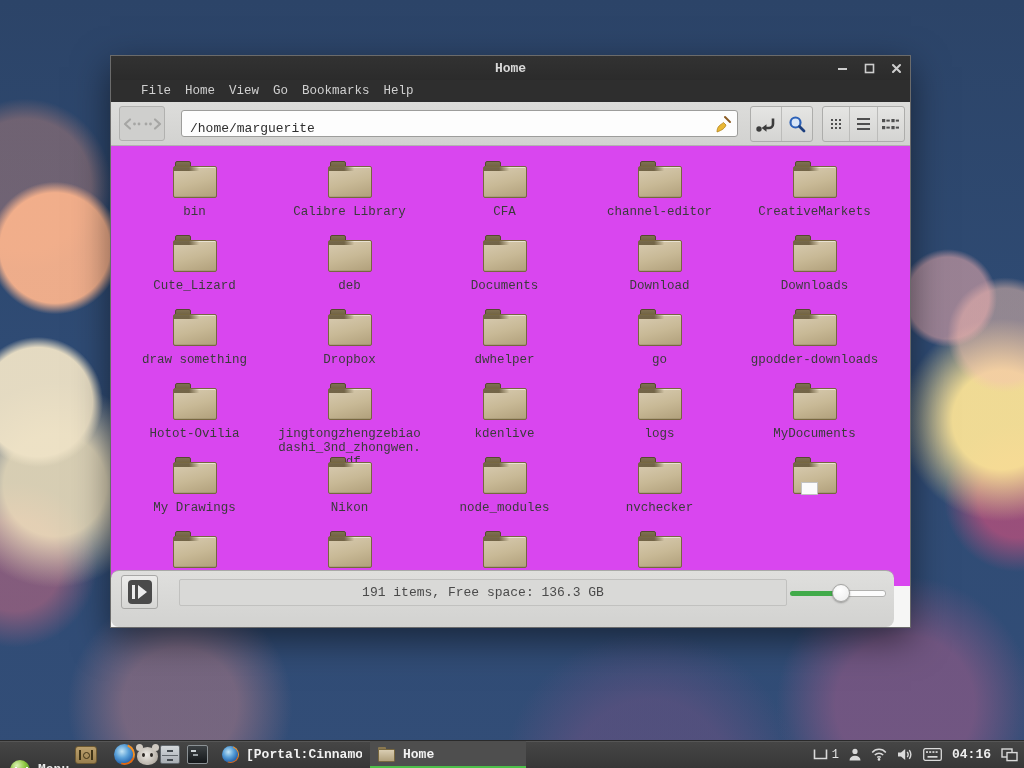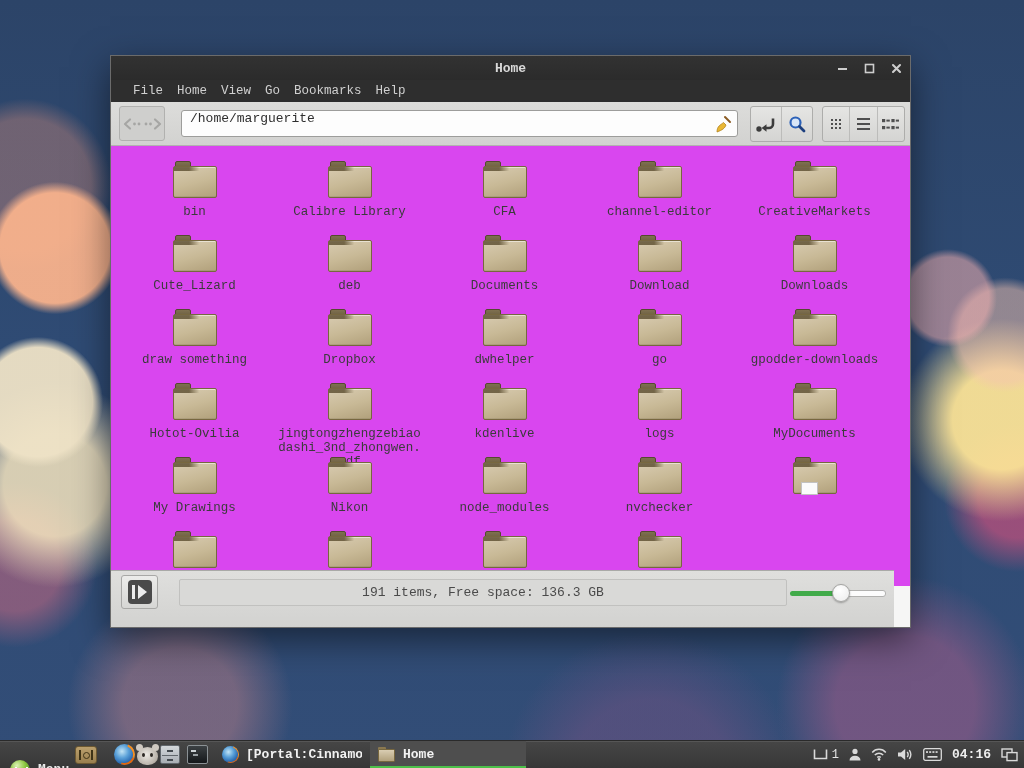--- a/index.html
+++ b/index.html
@@ -25,30 +25,30 @@
   
   #window{position:absolute;left:110px;top:55px;width:801px;height:573px;box-sizing:border-box;
     border:1px solid #6b6b6b;background:#f6f6f5;box-shadow:0 12px 34px rgba(0,0,0,.5);}
   .titlebar{position:absolute;left:0;top:0;right:0;height:24px;background:linear-gradient(#323232,#2b2b2b);
     display:flex;align-items:center;justify-content:center;}
   .title{font-weight:bold;font-size:13px;color:#d9d9d9;}
   .controls{position:absolute;right:7px;top:0;height:24px;display:flex;align-items:center;gap:13px;}
   .ctrl{width:14px;height:14px;display:flex;align-items:center;justify-content:center;cursor:pointer;}
 
   .menubar{position:absolute;left:0;top:24px;right:0;height:22px;background:#2e2e2e;
-    display:flex;align-items:center;padding-left:15px;}
+    display:flex;align-items:center;padding-left:23px;}
   .menu-item{color:#d0d0d0;font-size:12.5px;padding:2px 7px;cursor:pointer;}
 
   .toolbar{position:absolute;left:0;top:46px;right:0;height:44px;box-sizing:border-box;
     background:linear-gradient(#dddddb,#d2d2d0);border-bottom:1px solid #b2b2b0;}
   .nav-group{position:absolute;left:8px;top:4px;width:46px;height:35px;box-sizing:border-box;
     background:#cfcfcd;border:1px solid #b1b1af;border-radius:3px;display:flex;align-items:center;justify-content:center;}
   .nav-btn{width:21px;display:flex;justify-content:center;cursor:default;}
   .path-entry{position:absolute;left:70px;top:8px;width:557px;height:27px;box-sizing:border-box;
-    background:#fdfdfd;border:1px solid #9d9d9b;border-radius:3px;display:flex;align-items:flex-start;
+    background:#fdfdfd;border:1px solid #9d9d9b;border-radius:3px;display:flex;align-items:flex-end;
     padding:0 28px 0 8px;cursor:text;}
   .path-text{font-size:13px;color:#2e2e2e;}
   .broom{position:absolute;right:5px;top:4px;width:18px;height:18px;cursor:pointer;}
   .btn-group{position:absolute;top:4px;height:36px;box-sizing:border-box;display:flex;
     background:linear-gradient(#e5e5e3,#d4d4d2);border:1px solid #adadab;border-radius:3px;}
   .g2{left:639px;width:63px;}
   .g3{left:711px;width:83px;}
   .tool-btn{flex:1;display:flex;align-items:center;justify-content:center;cursor:pointer;}
   .tool-btn + .tool-btn{border-left:1px solid #bcbcba;}
   .grid-glyph{width:14px;height:14px;background-image:radial-gradient(#4f4f4f 1.1px, transparent 1.4px);
@@ -69,21 +69,21 @@
     box-shadow:inset 0 1px 0 rgba(255,255,255,.5), inset 0 -1px 0 rgba(0,0,0,.08);}
   .folder .body::before{content:"";position:absolute;left:0;top:0;width:100%;height:4px;
     background:linear-gradient(90deg,rgba(104,90,60,.9) 0 36%, rgba(104,90,60,0) 60%);}
   .folder.paper::after{content:"";position:absolute;left:9px;bottom:-1px;width:15px;height:11px;
     background:#fbfbfb;border:1px solid #c2c2c2;}
   .file-label{margin-top:7px;font-size:12.5px;line-height:14px;color:#3b3b3b;text-align:center;
     max-width:148px;word-break:break-all;}
 
   
   .statusbar{position:absolute;left:0;bottom:0;right:16px;height:57px;box-sizing:border-box;
-    background:linear-gradient(#dfdfdd,#d2d2d0);border-top:1px solid #a9a9a7;}
+    background:linear-gradient(#dfdfdd,#d2d2d0);border-top:1px solid #a9a9a7;border-radius:8px;}
   .sidebar-toggle{position:absolute;left:10px;top:4px;width:37px;height:34px;box-sizing:border-box;
     background:linear-gradient(#ececea,#d6d6d4);border:1px solid #a8a8a6;border-radius:3px;
     display:flex;align-items:center;justify-content:center;cursor:pointer;}
   .sidebar-glyph{width:24px;height:24px;background:#4a4a4a;border-radius:4px;position:relative;}
   .sidebar-glyph::before{content:"";position:absolute;left:4px;top:5px;width:3px;height:14px;background:#ececec;}
   .sidebar-glyph::after{content:"";position:absolute;left:10px;top:5px;width:0;height:0;
     border-left:9px solid #ececec;border-top:7px solid transparent;border-bottom:7px solid transparent;}
   .status-field{position:absolute;left:68px;top:8px;width:608px;height:27px;box-sizing:border-box;
     background:#d9d9d7;border:1px solid #c1c1bf;border-radius:2px;
     display:flex;align-items:center;justify-content:center;font-size:13px;color:#4a4a4a;}

